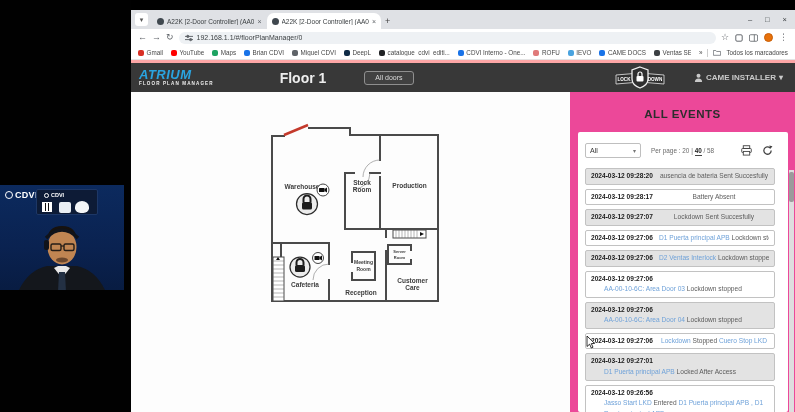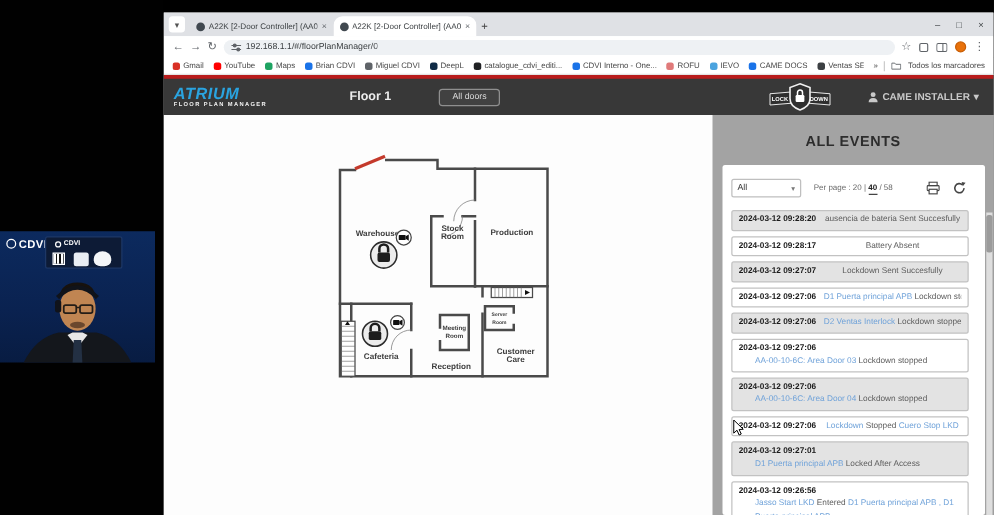--- a/index.html
+++ b/index.html
@@ -24,36 +24,36 @@
   .tb-right{display:flex;align-items:center;gap:6px;}
   .avatar{width:9px;height:9px;border-radius:50%;background:#e8710a;border:1px solid #c85e06;}
   .bookmarksbar{position:absolute;left:0;top:36px;width:100%;height:14px;background:#fff;border-bottom:1px solid #e4e4e4;display:flex;align-items:center;gap:8px;padding:0 7px;font-size:6.3px;color:#474747;}
   #bookmarks-list{display:flex;align-items:center;gap:8px;overflow:hidden;flex:1;}
   .bm{display:flex;align-items:center;gap:2.5px;white-space:nowrap;}
   .bm-dot{width:6px;height:6px;border-radius:2px;flex:none;}
   .bm-right{display:flex;align-items:center;gap:5px;flex:none;color:#474747;}
   .bm-divider{width:1px;height:8px;background:#ccc;}
 
   
-  .appheader{position:absolute;left:0;top:50px;width:100%;height:32px;background:#383838;border-top:3px solid #b91c1c;display:flex;align-items:center;}
+  .appheader{position:absolute;left:0;top:50px;width:100%;height:32px;background:#383838;border-top:3px solid #fca5a5;display:flex;align-items:center;}
   .logo{margin-left:8px;line-height:1;}
   .logo-main{font-size:13px;font-weight:800;font-style:italic;color:#2aa4e0;letter-spacing:.5px;}
   .logo-sub{font-size:4.6px;font-weight:bold;color:#f0f0f0;letter-spacing:1.1px;margin-top:1px;}
-  .floor-label{margin-left:66px;font-size:10px;font-weight:bold;color:#ededed;}
+  .floor-label{margin-left:66px;font-size:14px;font-weight:bold;color:#ededed;}
   .all-doors{margin-left:38px;font-size:7px;color:#dcdcdc;background:#414141;border:1px solid #8f8f8f;border-radius:3px;padding:2.5px 10px;}
   .hd-spacer{flex:1;}
   .lockdown{margin-right:28px;}
   .usermenu{display:flex;align-items:center;gap:3px;margin-right:12px;font-size:8px;color:#c9c9c9;font-weight:bold;}
 
   .content{position:absolute;left:0;top:82px;width:100%;height:320px;background:#fdfdfd;}
   .planarea{position:absolute;left:0;top:0;width:439px;height:100%;background:#fdfdfd;}
   #plan-svg{position:absolute;left:130px;top:22px;}
   .room-label{fill:#3c3c3c;font-weight:bold;}
 
-  .sidebar{position:absolute;left:439px;top:0;width:225px;height:100%;background:#a3a3a3;}
+  .sidebar{position:absolute;left:439px;top:0;width:225px;height:100%;background:#ec4899;}
   .sb-title{margin-top:16px;text-align:center;font-size:11.5px;font-weight:bold;color:#2d2d2d;letter-spacing:.5px;}
   .sb-card{position:absolute;left:8px;top:40px;right:7px;bottom:0;background:#fff;border-radius:2px;padding:7px 7px 0 7px;overflow:hidden;}
   .sb-controls{display:flex;align-items:center;gap:6px;margin:4px 0 10px 0;}
   .sb-select{width:56px;height:15px;border:1px solid #bfbfbf;border-radius:2px;background:#fff;display:flex;align-items:center;justify-content:space-between;padding:0 4px;font-size:7px;color:#333;}
   .perpage{font-size:6.4px;color:#6a6a6a;white-space:nowrap;margin-left:4px;}
   .pp-sel{color:#222;border-bottom:1px solid #444;padding-bottom:.5px;}
   .sb-icons{margin-left:auto;display:flex;gap:10px;align-items:center;padding-right:8px;}
   #events-list{padding-right:6px;}
   .evt{border:1px solid #c2c2c2;border-radius:2px;background:#fff;padding:2px 5px;margin-bottom:4px;font-size:6.6px;color:#5c5c5c;display:flex;flex-wrap:wrap;line-height:1.6;}
   .evt.shaded{background:#e3e3e3;}

